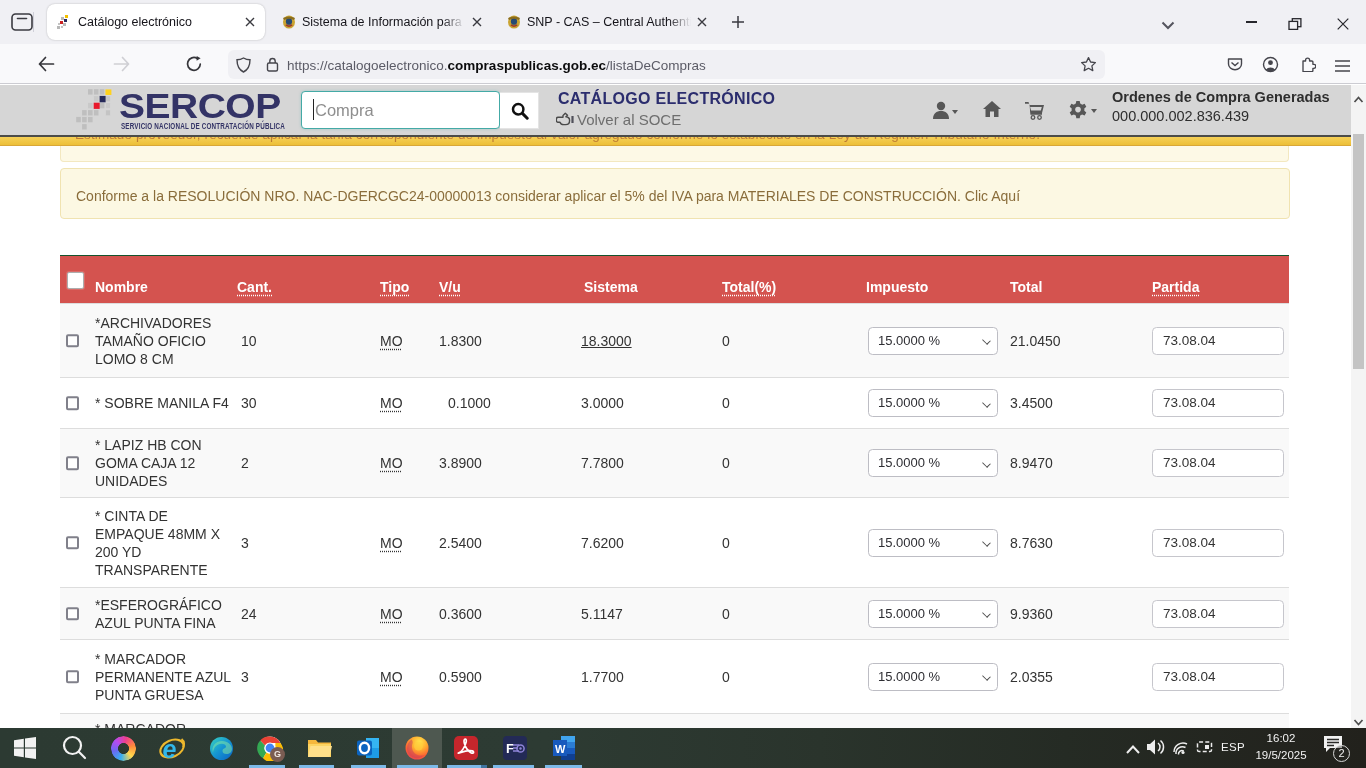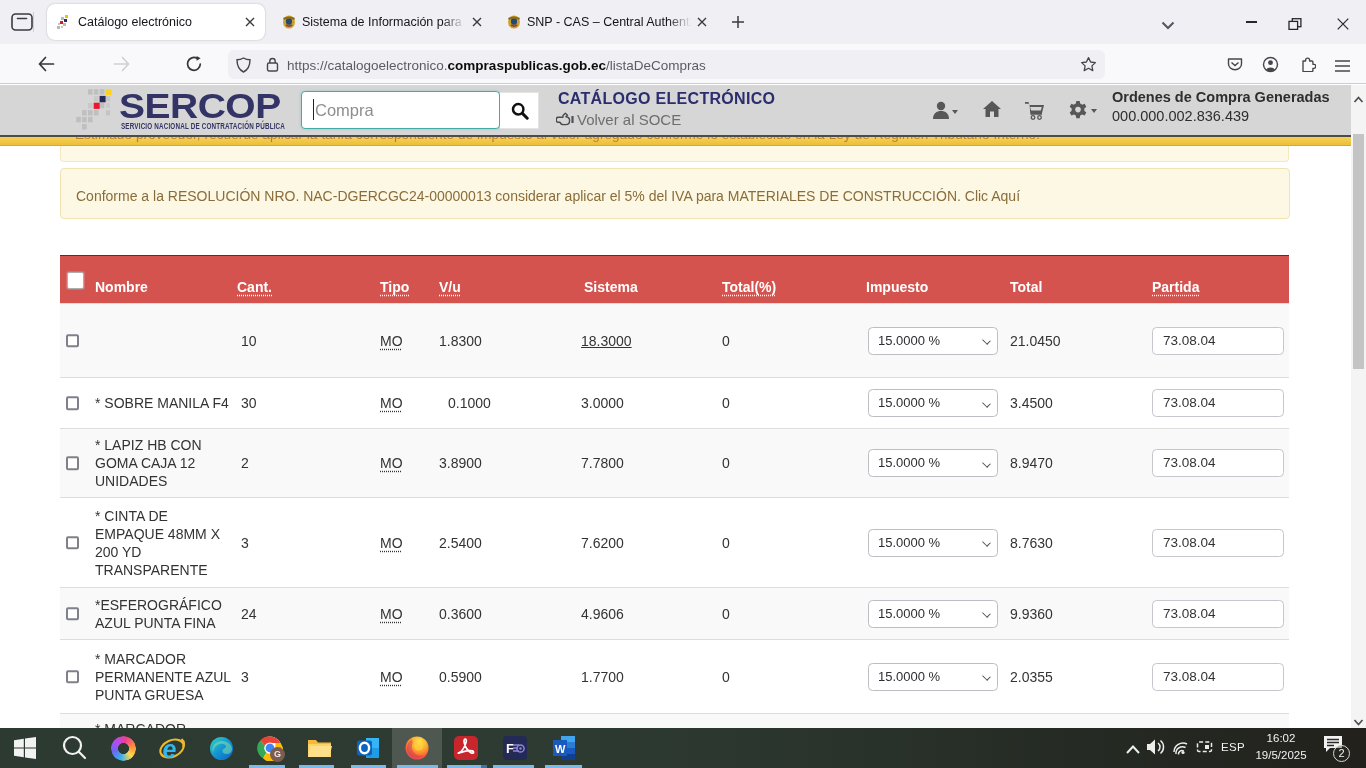--- a/index.html
+++ b/index.html
@@ -299,20 +299,21 @@
       <div class="th thu" style="left:379px;">V/u</div>
       <div class="th" style="left:524px;">Sistema</div>
       <div class="th thu" style="left:662px;">Total(%)</div>
       <div class="th" style="left:806px;">Impuesto</div>
       <div class="th" style="left:950px;">Total</div>
       <div class="th thu" style="left:1092px;">Partida</div>
     </div>
 
     <div class="row" style="height:74px;background:#f9f9f9;">
       <div class="cb"></div>
+      <div class="cell name">*ARCHIVADORES TAMAÑO OFICIO LOMO 8 CM</div>
       <div class="cell" style="left:181px;">10</div>
       <div class="cell mo" style="left:320px;">MO</div>
       <div class="cell" style="left:379px;">1.8300</div>
       <div class="cell" style="left:521px;text-decoration:underline;">18.3000</div>
       <div class="cell" style="left:662px;">0</div>
       <div class="sel">15.0000 %</div>
       <div class="cell" style="left:950px;">21.0450</div>
       <div class="inp">73.08.04</div>
     </div>
 
@@ -354,21 +355,21 @@
       <div class="cell" style="left:950px;">8.7630</div>
       <div class="inp">73.08.04</div>
     </div>
 
     <div class="row" style="height:52px;background:#f9f9f9;">
       <div class="cb"></div>
       <div class="cell name">*ESFEROGRÁFICO AZUL PUNTA FINA</div>
       <div class="cell" style="left:181px;">24</div>
       <div class="cell mo" style="left:320px;">MO</div>
       <div class="cell" style="left:379px;">0.3600</div>
-      <div class="cell" style="left:521px;">4.9606</div>
+      <div class="cell" style="left:521px;">5.1147</div>
       <div class="cell" style="left:662px;">0</div>
       <div class="sel">15.0000 %</div>
       <div class="cell" style="left:950px;">9.9360</div>
       <div class="inp">73.08.04</div>
     </div>
 
     <div class="row" style="height:74px;background:#fff;">
       <div class="cb"></div>
       <div class="cell name">* MARCADOR PERMANENTE AZUL PUNTA GRUESA</div>
       <div class="cell" style="left:181px;">3</div>

